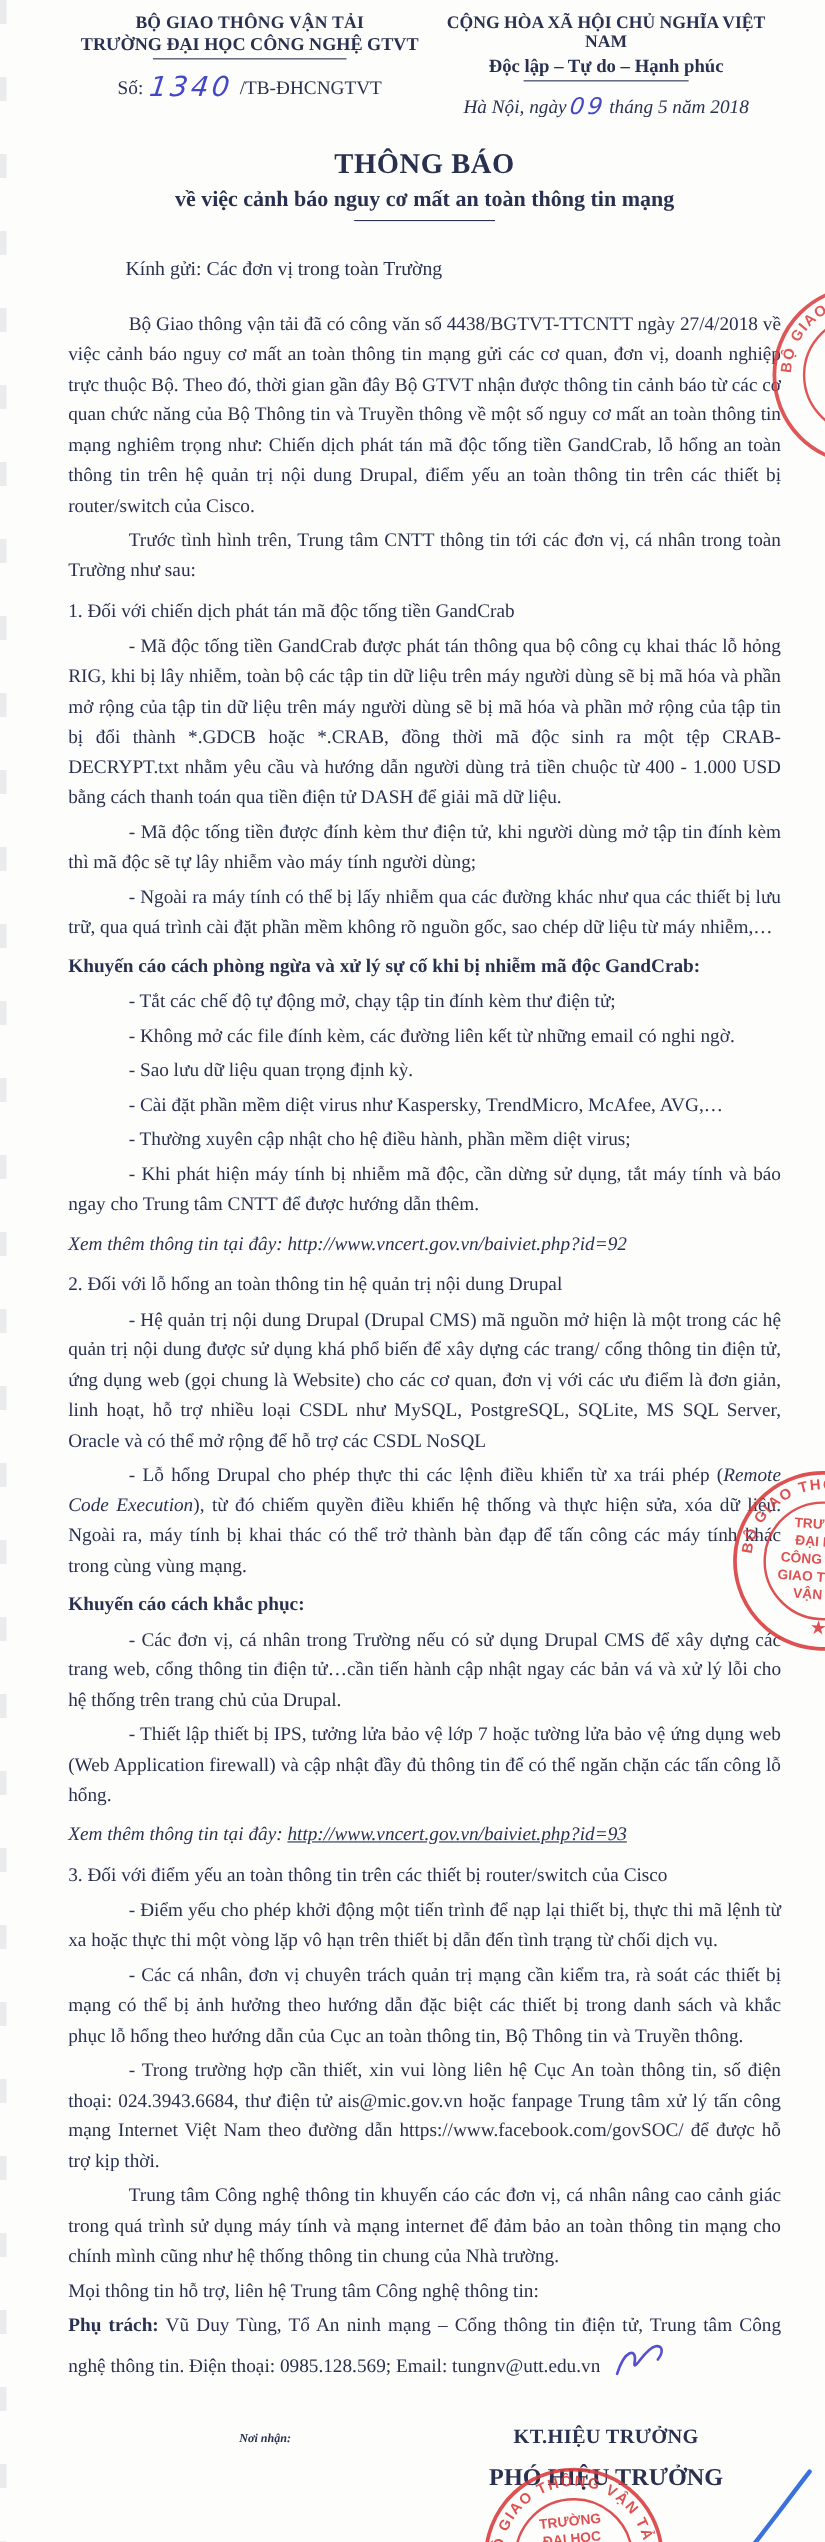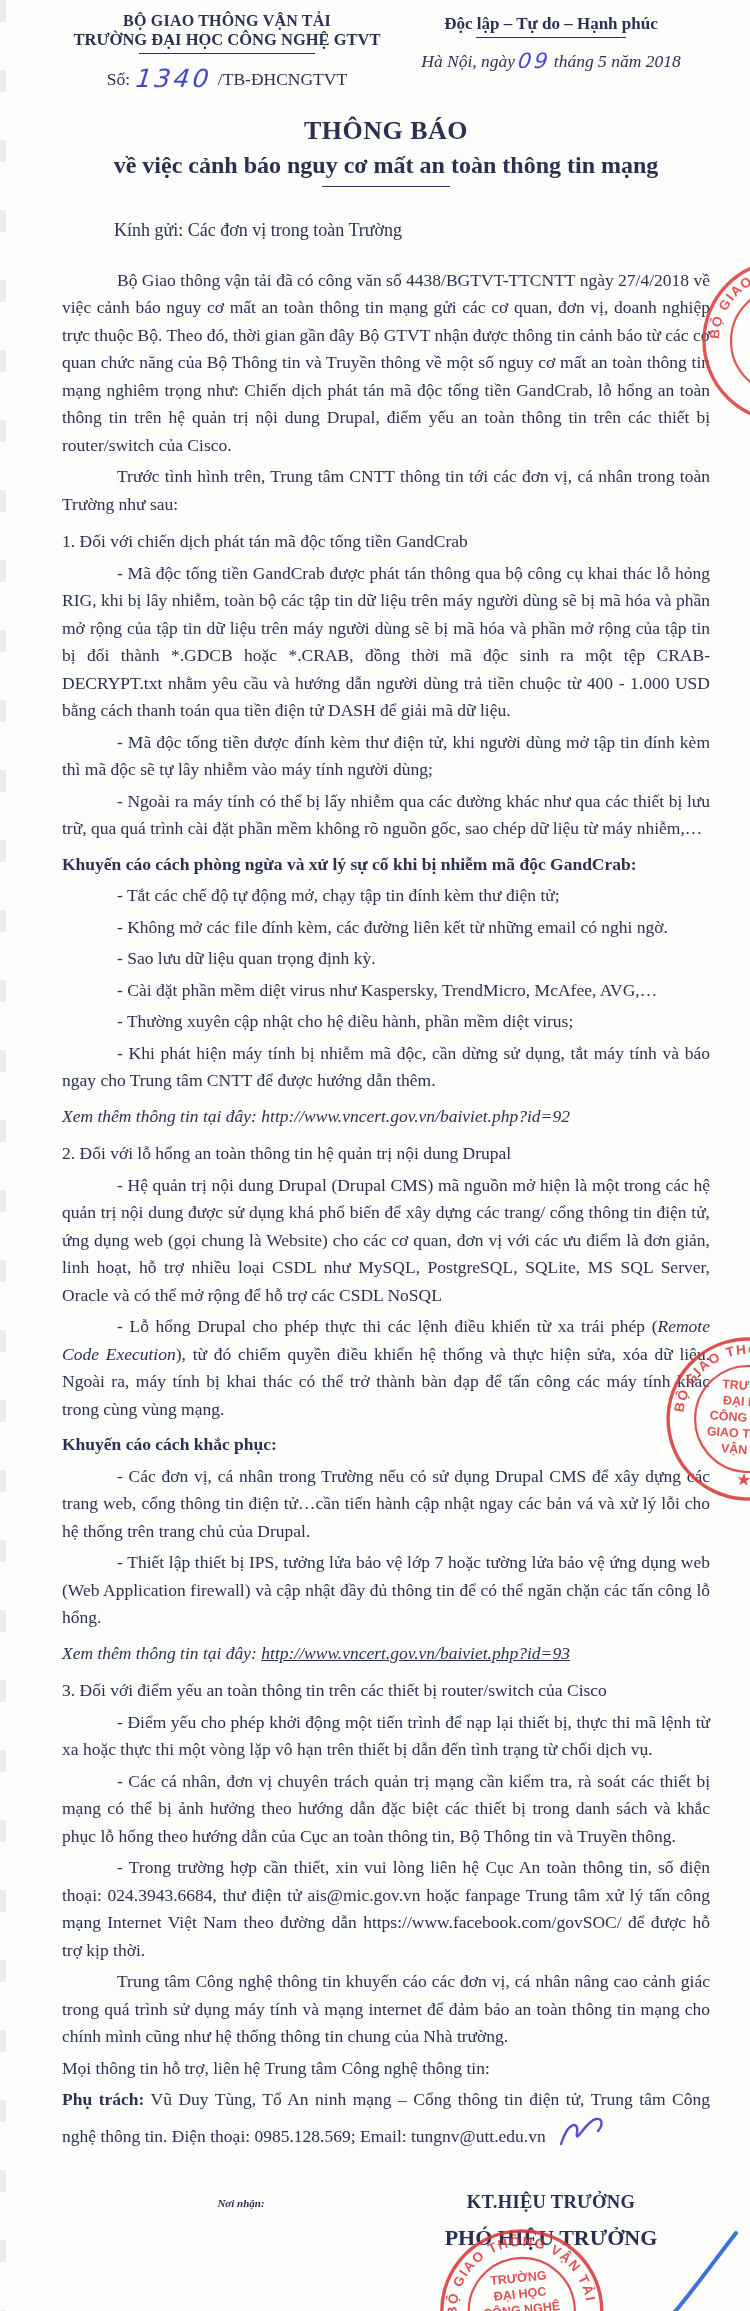--- a/index.html
+++ b/index.html
@@ -28,21 +28,21 @@
   .so-line { margin-top:10px; font-size:17.5px; }
   .date-line { margin-top:12px; font-size:17.5px; font-style:italic; }
   .hand { font-family:"DejaVu Sans", sans-serif; font-style:italic; color:#4448c6;
           display:inline-block; transform:skewX(-7deg); letter-spacing:3px; line-height:1; }
   .hand-num { font-size:25px; margin:0 6px; position:relative; top:2px; }
   .hand-day { font-size:21px; margin:0 3px; position:relative; top:1px; }
 
   
   .title-block { text-align:center; margin-top:26px; }
   .title-main { font-size:26px; font-weight:bold; letter-spacing:.5px; }
-  .title-sub  { font-size:24px; font-weight:bold; margin-top:6px; }
+  .title-sub  { font-size:20px; font-weight:bold; margin-top:6px; }
   .rule-title { width:128px; border-bottom:1.6px solid #2a3150; margin:7px auto 0; }
 
   
   .body p { font-size:17.5px; line-height:27.5px; text-align:justify; margin:4px 0; }
   .salutation { margin:30px 0 22px 52px !important; text-align:left !important; font-size:18px !important; }
   .indent { text-indent:55px; }
   .sect-h { font-weight:normal; margin-top:10px !important; text-align:left !important; }
   .adv-h  { font-weight:bold; margin-top:8px !important; text-align:left !important; }
   .note   { font-style:italic; margin-top:8px !important; text-align:left !important; }
   .note .url-u { text-decoration:underline; }
@@ -76,20 +76,21 @@
     <div class="hdr">
       <div class="hdr-left">
         <div class="org1">BỘ GIAO THÔNG VẬN TẢI</div>
         <div class="org2">TRƯỜNG ĐẠI HỌC CÔNG NGHỆ GTVT</div>
         <div class="rule rule-org"></div>
         <div class="so-line">
           <span>Số:</span><span class="hand hand-num">1340</span><span>/TB-ĐHCNGTVT</span>
         </div>
       </div>
       <div class="hdr-right">
+        <div class="nat1">CỘNG HÒA XÃ HỘI CHỦ NGHĨA VIỆT NAM</div>
         <div class="nat2">Độc lập – Tự do – Hạnh phúc</div>
         <div class="rule rule-nat"></div>
         <div class="date-line">
           <span>Hà Nội, ngày</span><span class="hand hand-day">09</span><span>tháng 5 năm 2018</span>
         </div>
       </div>
     </div>
 
     <div class="title-block">
       <div class="title-main">THÔNG BÁO</div>

